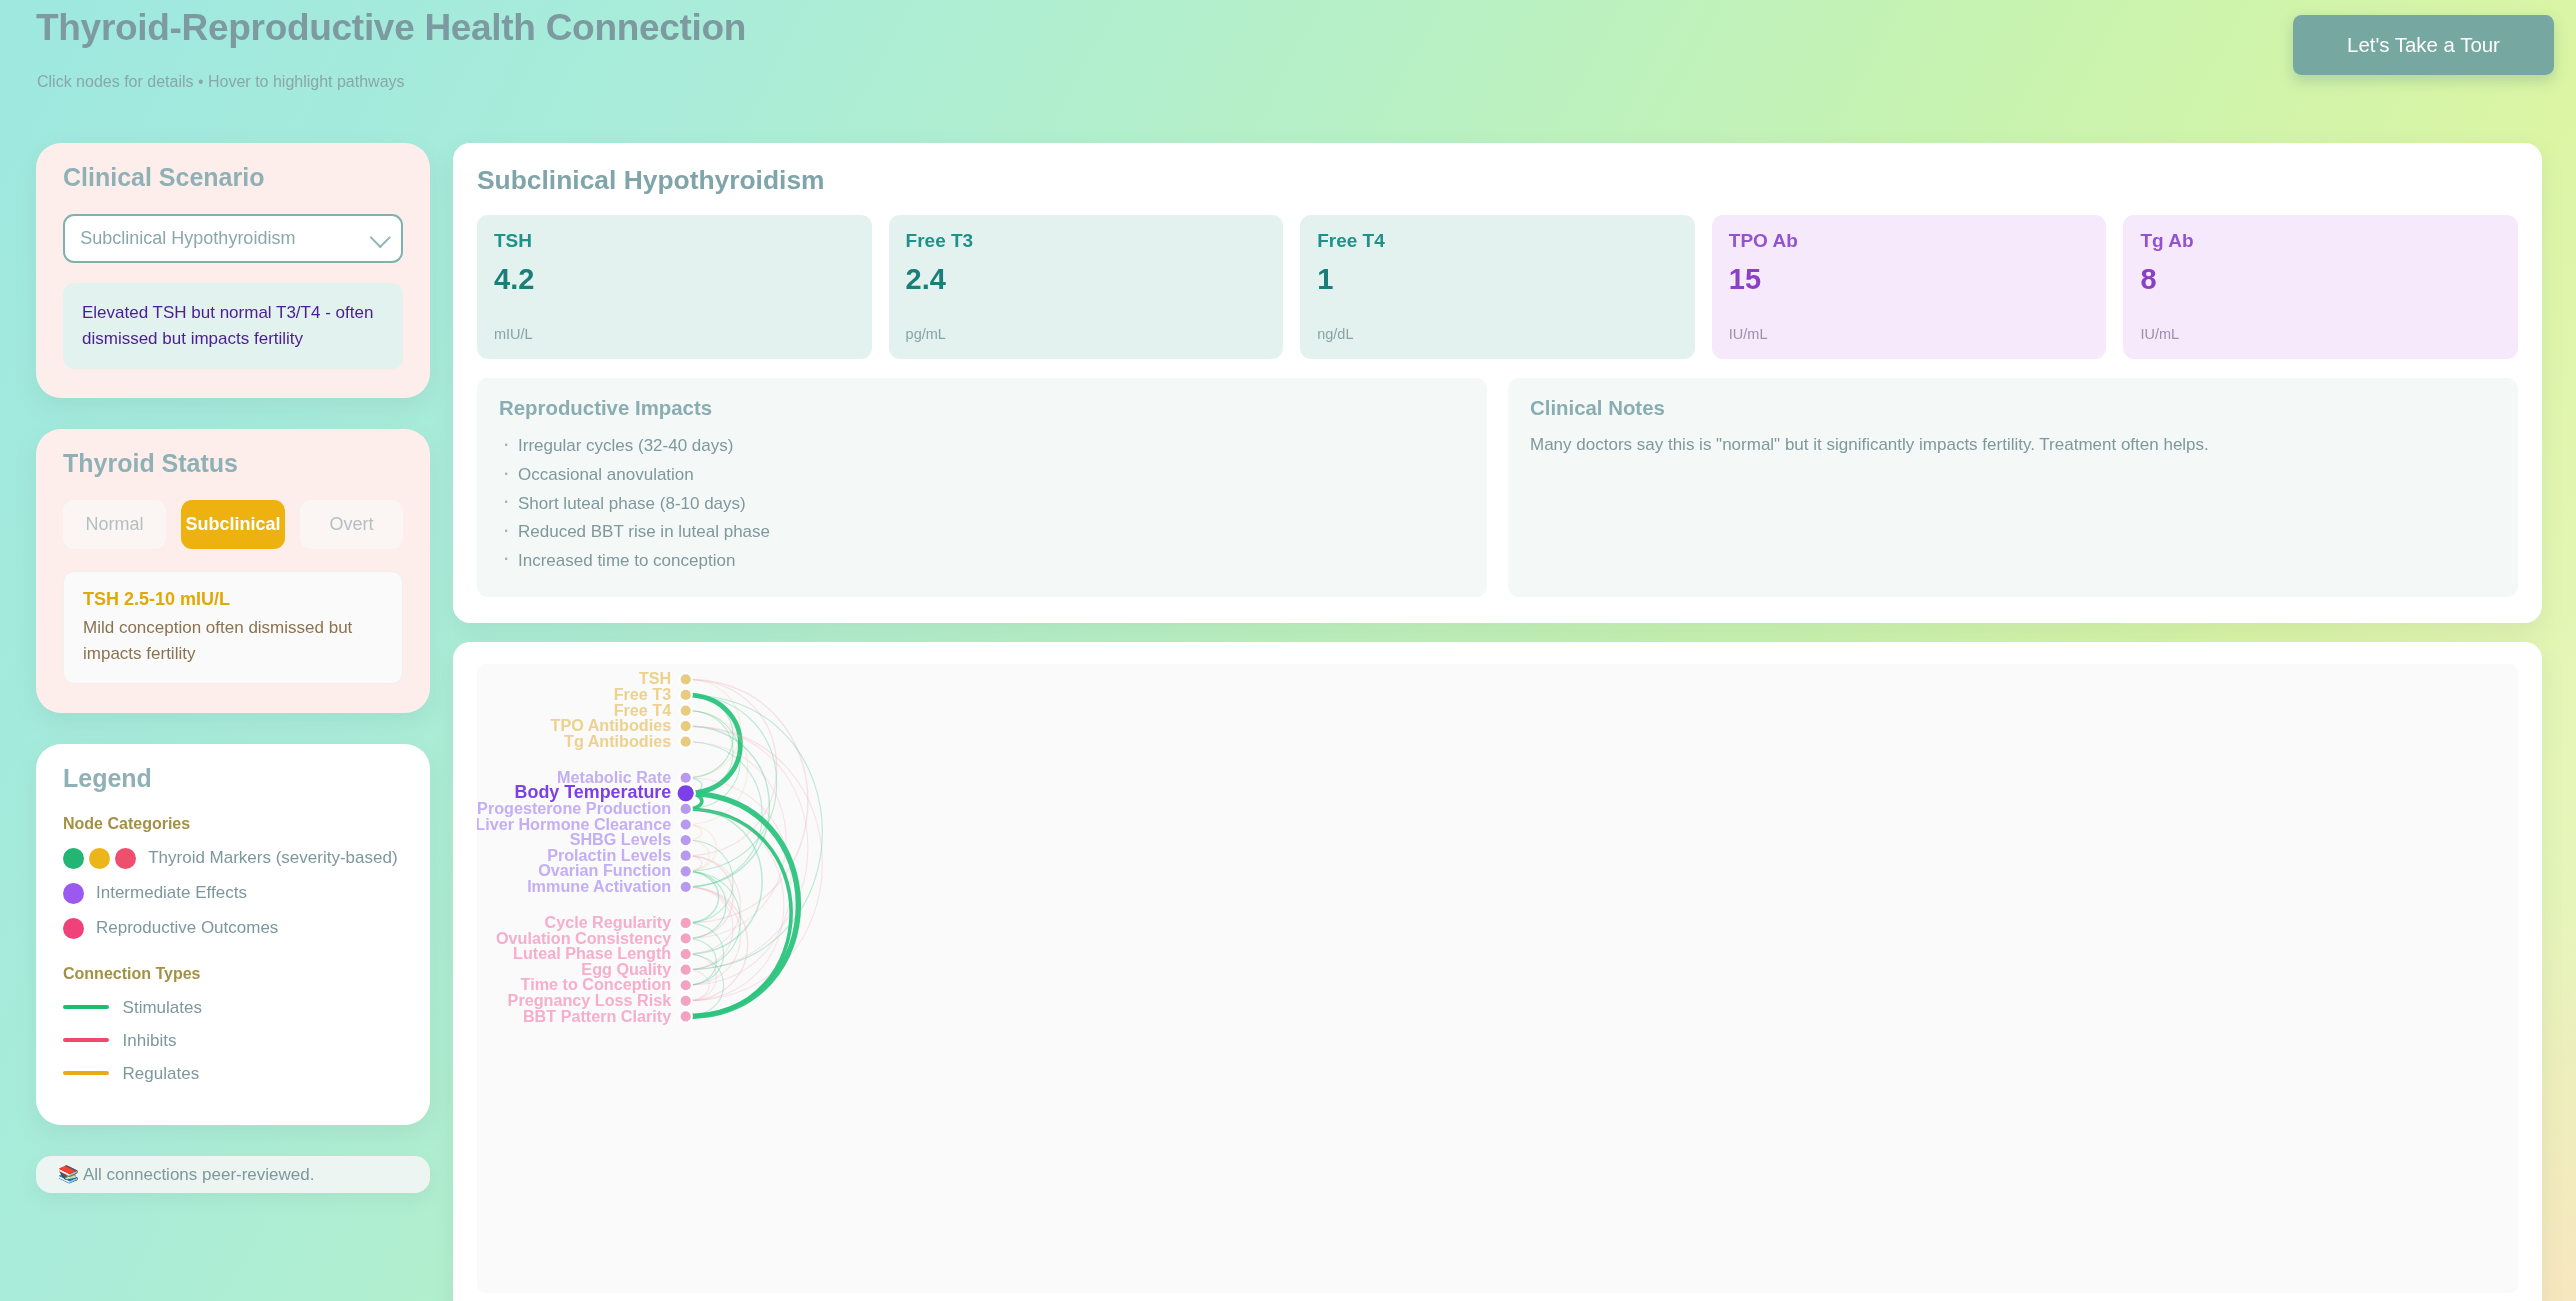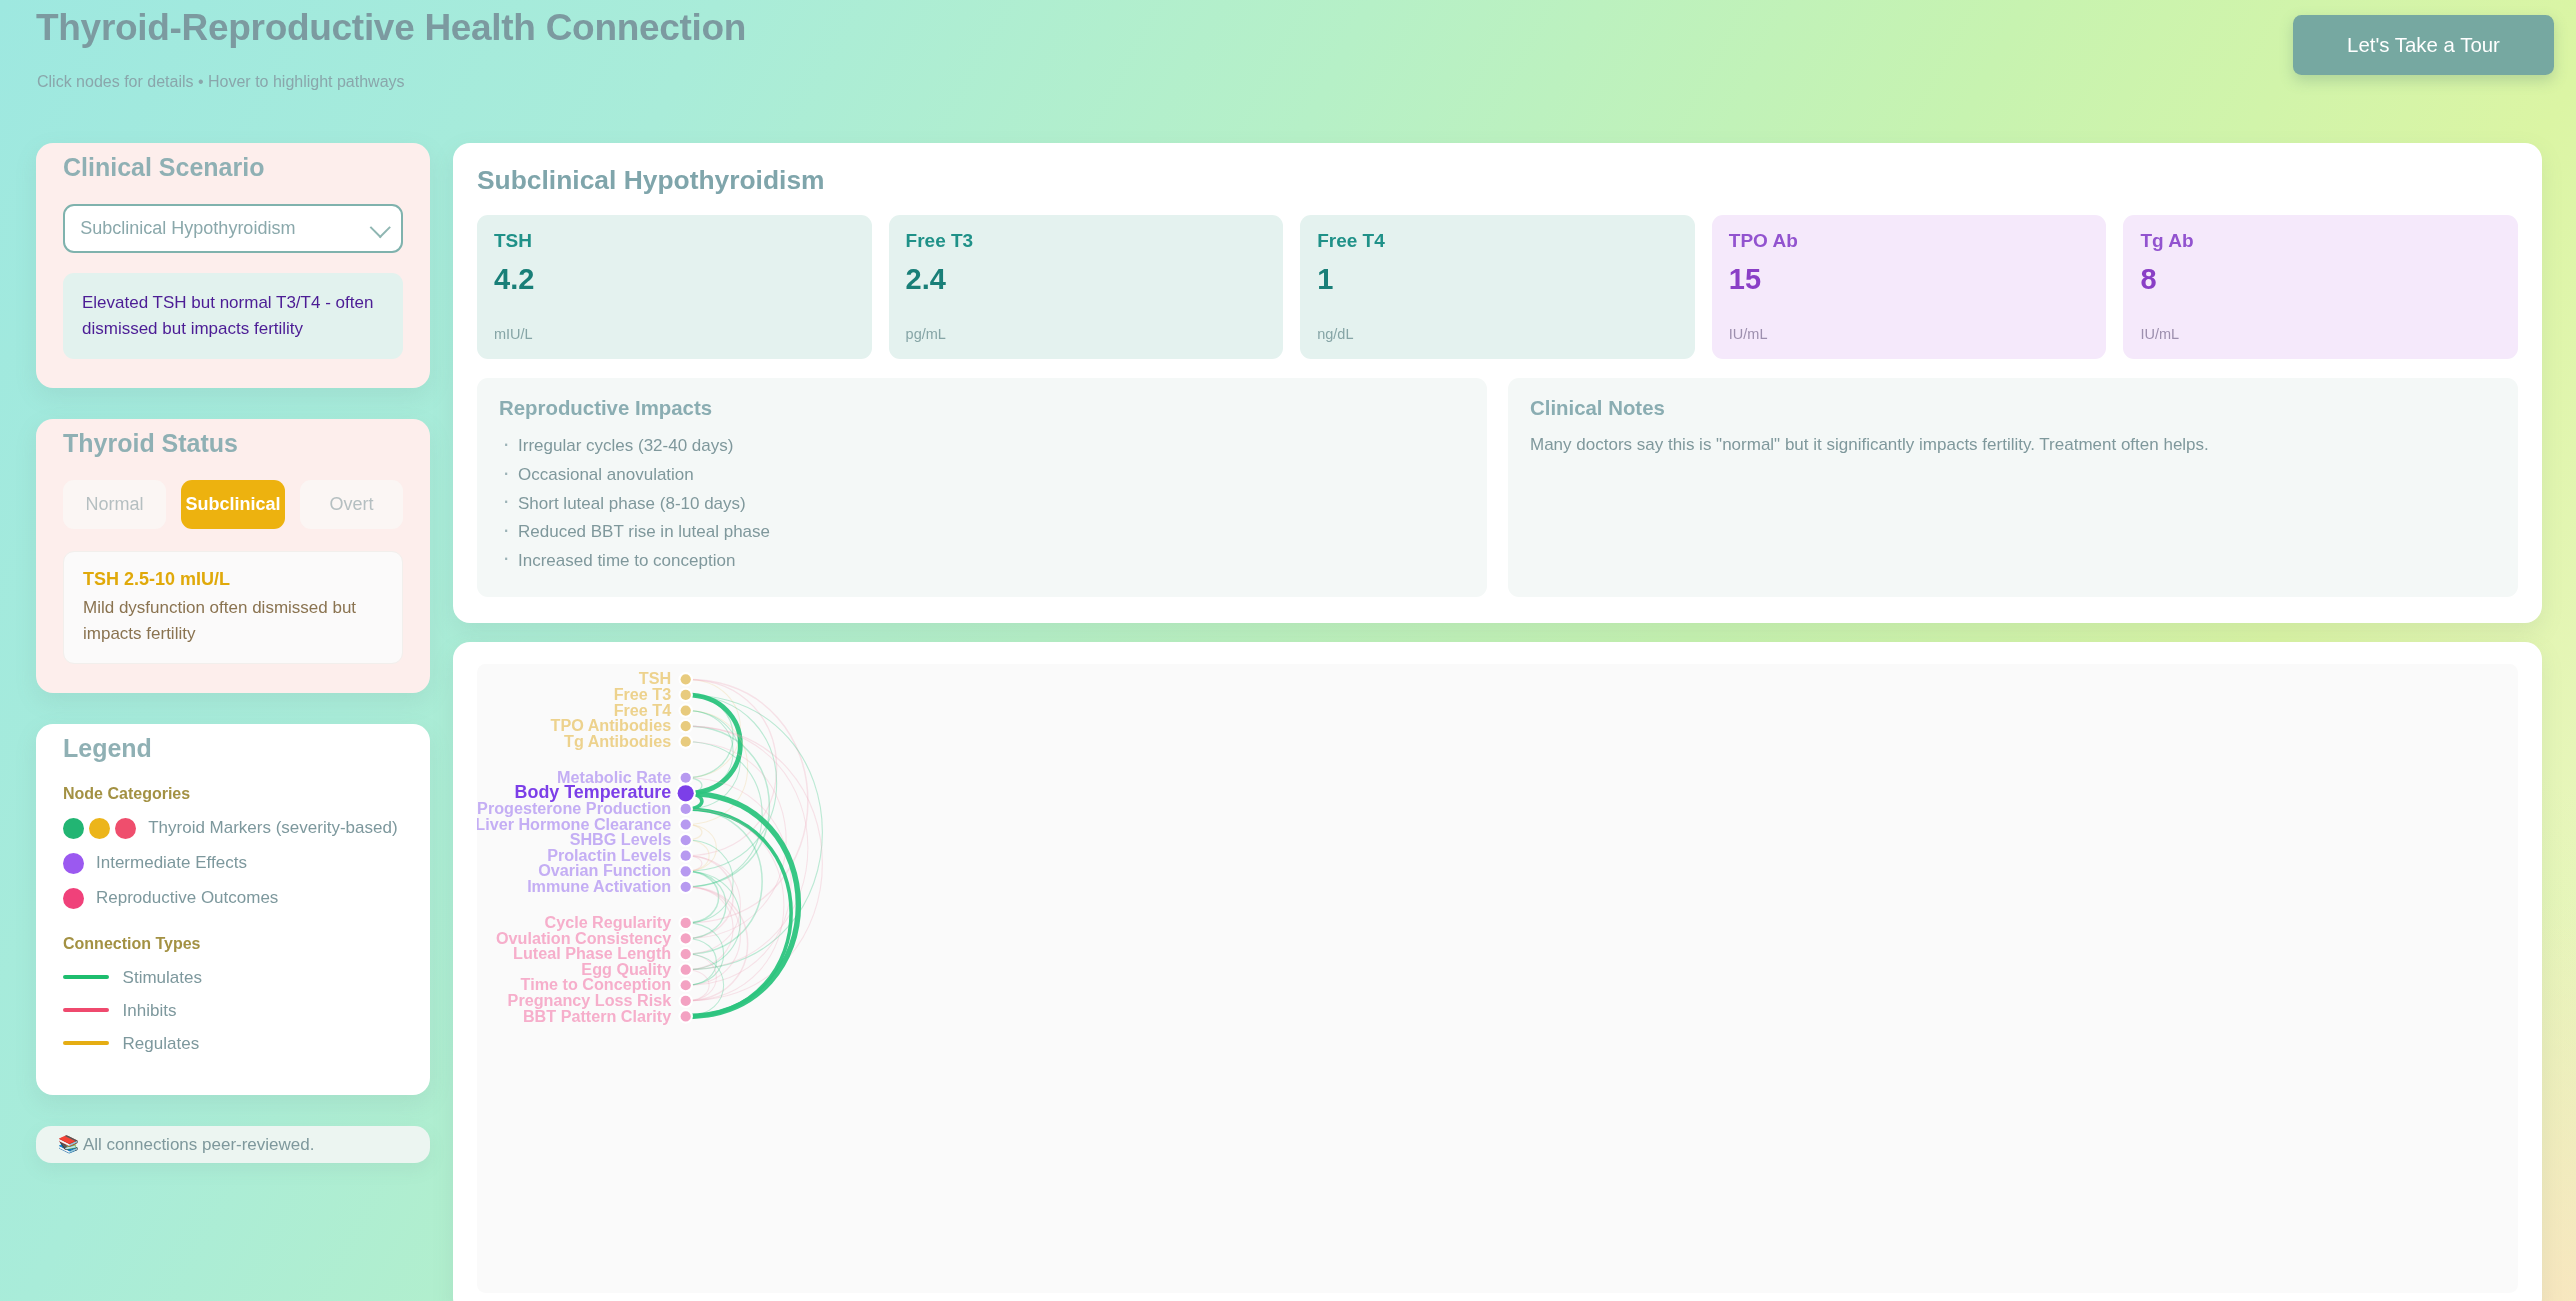--- a/index.html
+++ b/index.html
@@ -33,23 +33,23 @@
     font-size: 20.4px; font-weight: 400;
     display: flex; align-items: center; justify-content: center;
     border: none; cursor: pointer;
     box-shadow: 0 5.1px 13.6px rgba(70,120,110,.25);
     font-family: "Liberation Sans", sans-serif;
   }
 
   
   .sidebar { position: absolute; left: 36px; top: 143px; width: 394px; }
   .panel {
-    background: #fdeeec; border-radius: 17px;
+    background: #fdeeec; border-radius: 25px;
     box-shadow: 0 8.5px 22px rgba(110,140,130,.13);
-    padding: 10px 27px 29px 27px;
+    padding: 20px 27px 29px 27px;
     margin-bottom: 31px;
   }
   .panel.white { background: #ffffff; }
   .panel-title {
     font-size: 25px; font-weight: 700; color: #8fb0b4; margin-bottom: 22px;
   }
 
   .scenario-select {
     width: 100%; height: 49px; border-radius: 11px;
     border: 2.1px solid #7fb2ad; background: #ffffff;
@@ -185,21 +185,21 @@
 
   <div class="panel">
     <div class="panel-title">Thyroid Status</div>
     <div class="status-row">
       <button class="status-btn">Normal</button>
       <button class="status-btn active">Subclinical</button>
       <button class="status-btn">Overt</button>
     </div>
     <div class="status-info">
       <div class="status-range">TSH 2.5-10 mIU/L</div>
-      <div class="status-note">Mild dysfunction often dismissed but impacts fertility</div>
+      <div class="status-note">Mild conception often dismissed but impacts fertility</div>
     </div>
   </div>
 
   <div class="panel white">
     <div class="panel-title">Legend</div>
 
     <div class="legend-sub">Node Categories</div>
 
     <div class="legend-row">
       <span class="dots">

